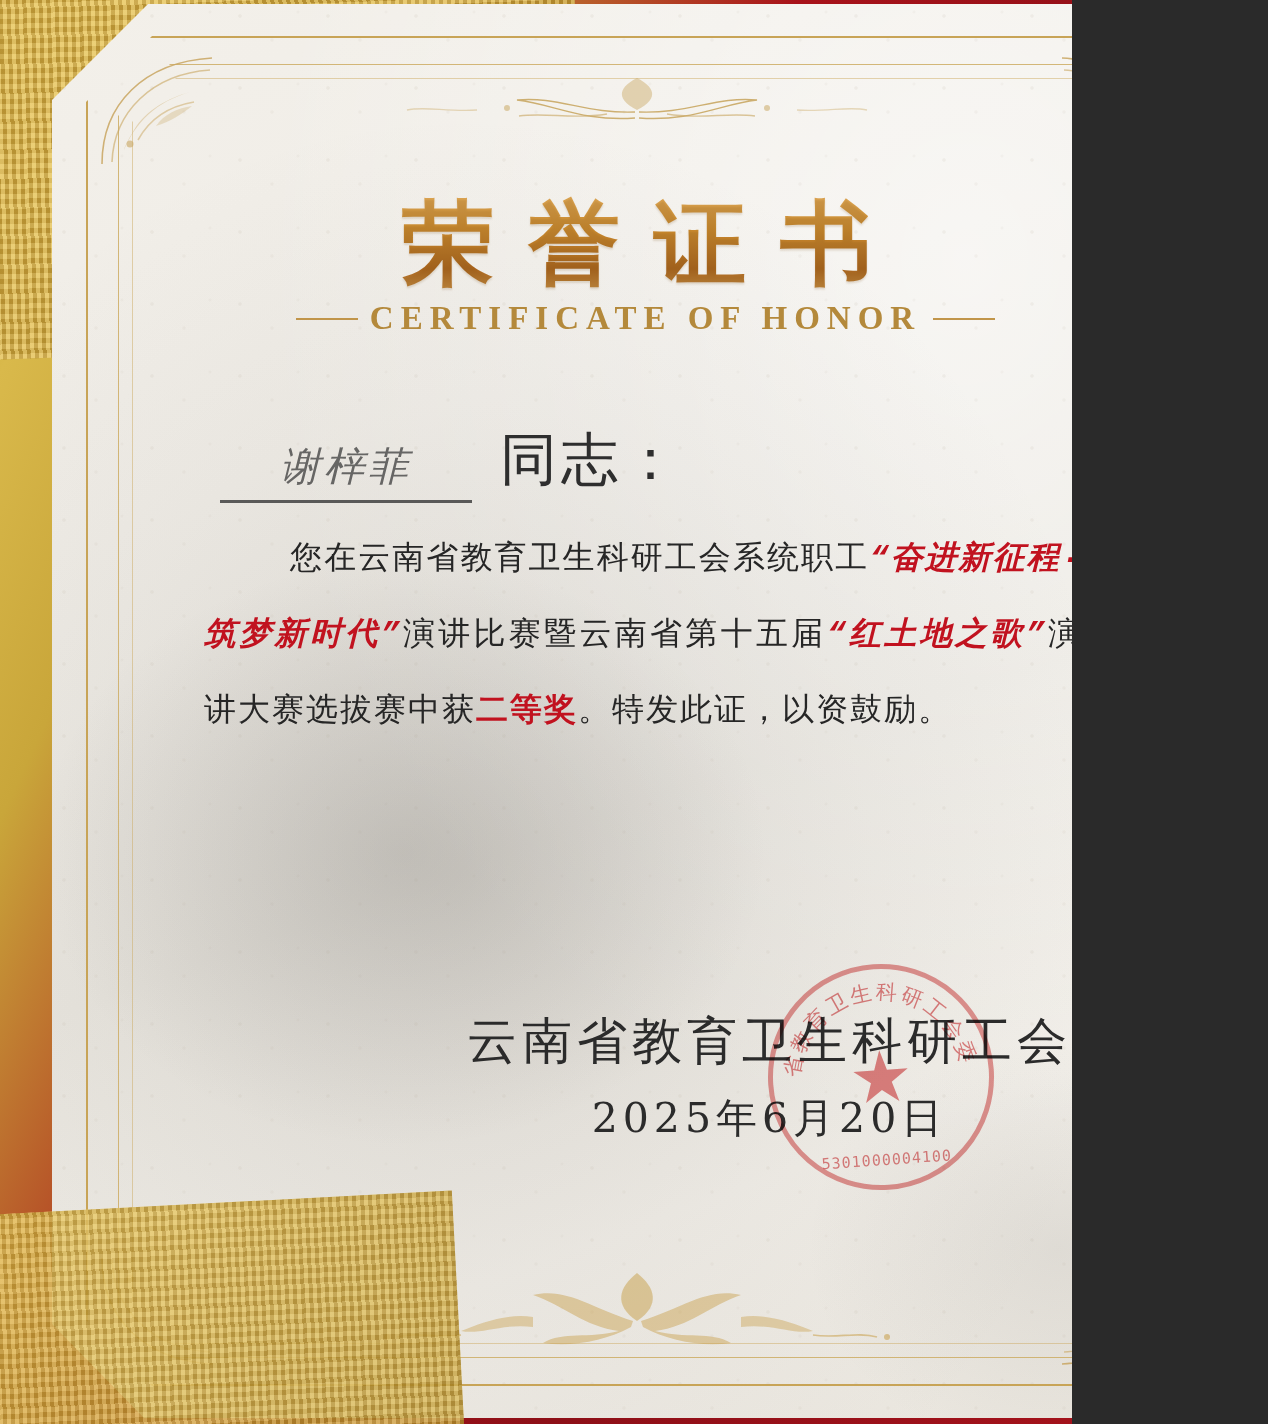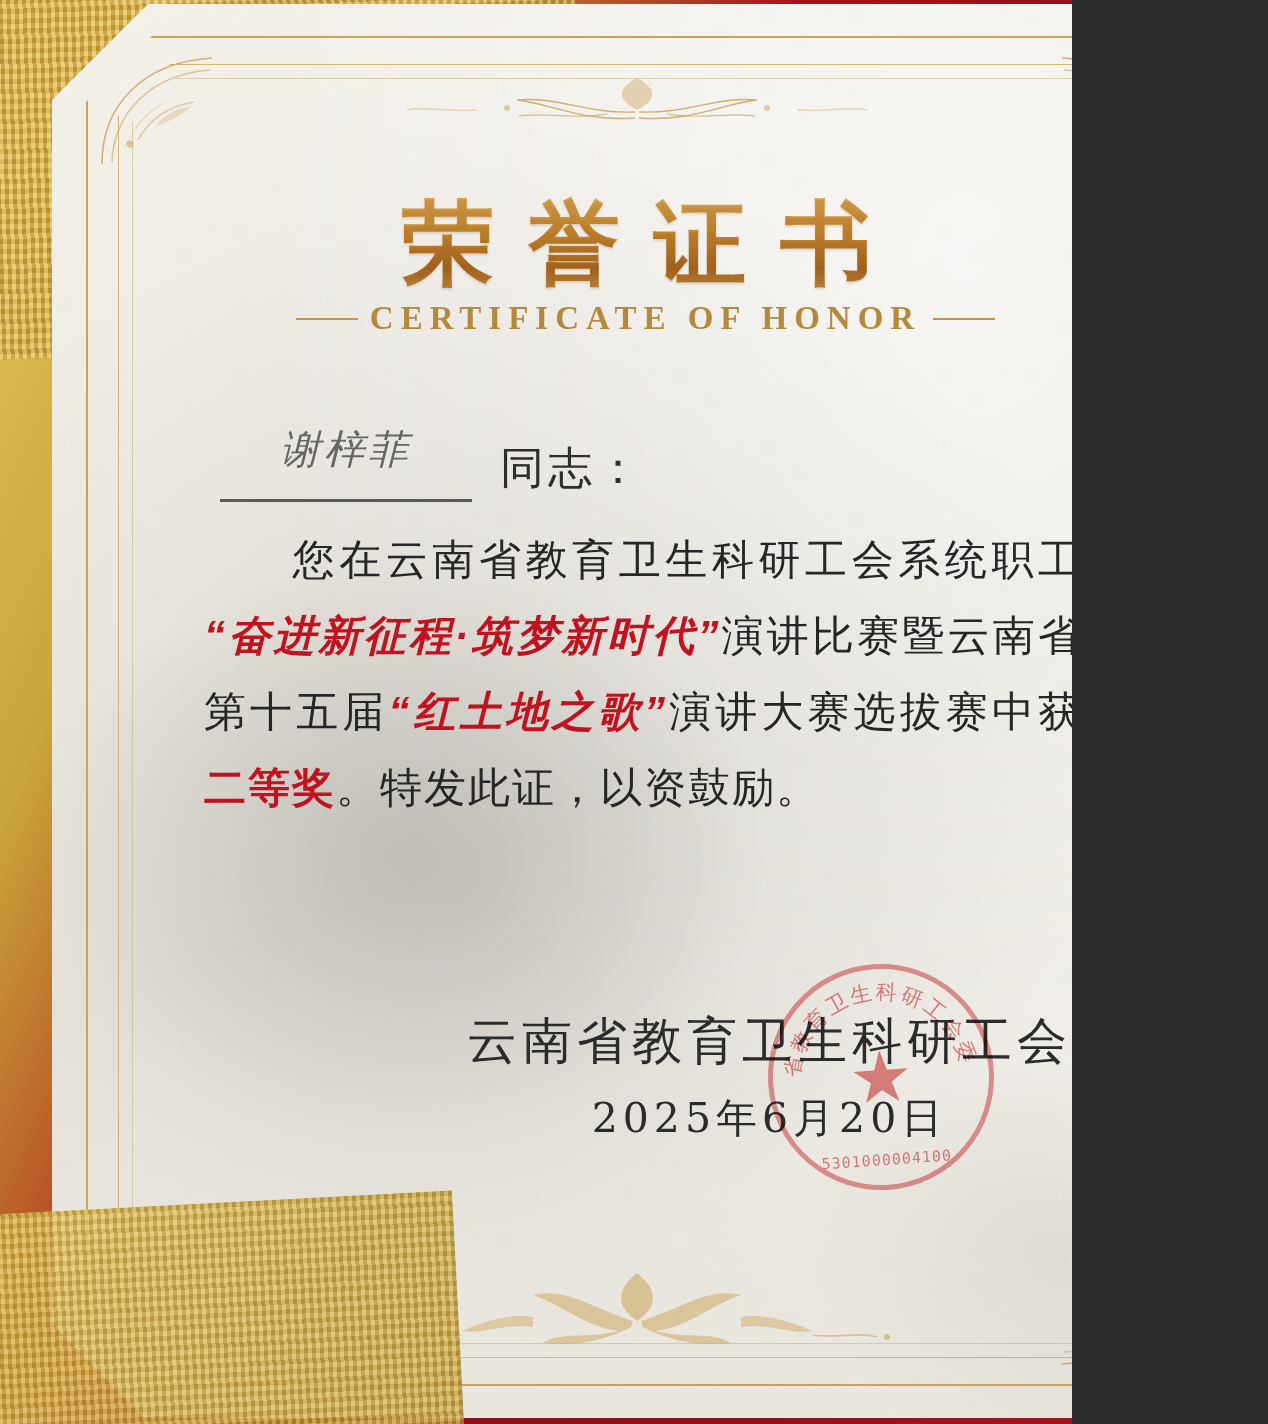--- a/index.html
+++ b/index.html
@@ -191,45 +191,45 @@
     position: absolute;
     left: 168px;
     top: 418px;
     display: flex;
     align-items: flex-end;
   }
   .recipient-name {
     width: 252px;
     border-bottom: 3px solid #3b3b3b;
     text-align: center;
-    padding-bottom: 22px;
+    padding-bottom: 6px;
     font-family: "DejaVu Serif", "Liberation Serif", serif;
     font-size: 40px;
     color: #4a4a4a;
     letter-spacing: 4px;
     font-style: italic;
     opacity: .82;
   }
   .recipient-suffix {
     margin-left: 28px;
     font-family: "DejaVu Serif", "Liberation Serif", serif;
-    font-size: 44px;
+    font-size: 57px;
     color: #2e2e2e;
     letter-spacing: 4px;
     padding-bottom: 4px;
   }
 
   
   .body-text {
     position: absolute;
     left: 152px;
     right: 140px;
     top: 518px;
-    font-family: Liberation Sans, sans-serif;
-    font-size: 42px;
+    font-family: Liberation Mono, monospace;
+    font-size: 32px;
     line-height: 76px;
     color: #262626;
     letter-spacing: 2px;
     text-align: justify;
   }
   .body-text .indent { display: inline-block; width: 86px; }
   .hl {
     color: #c1121f;
     font-weight: 700;
     font-style: italic;

